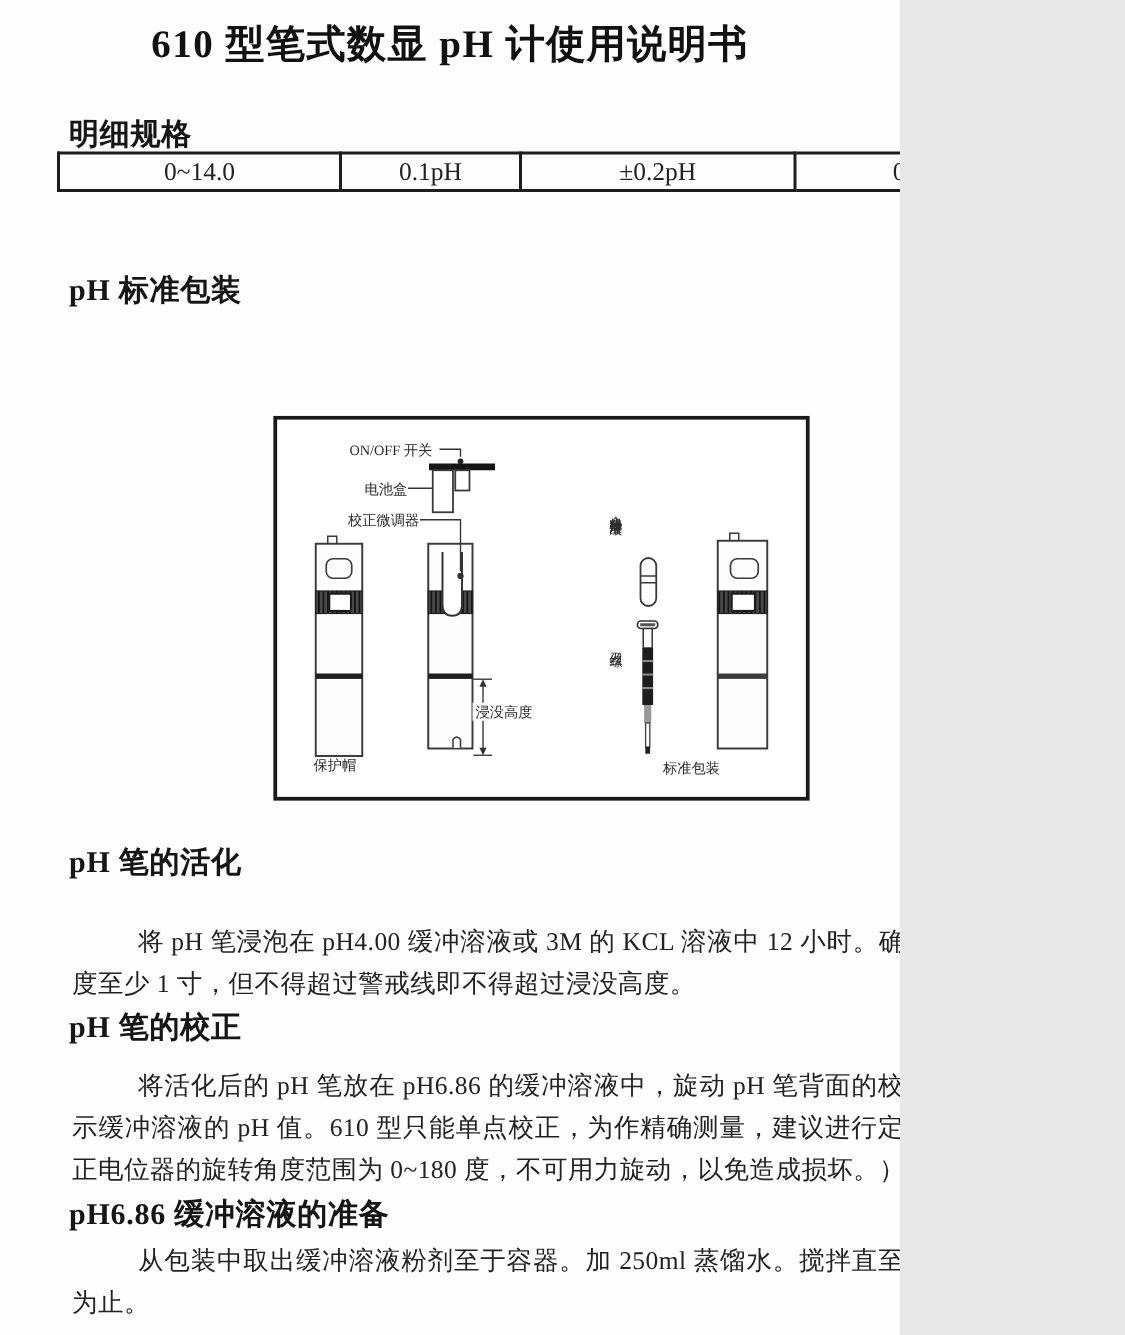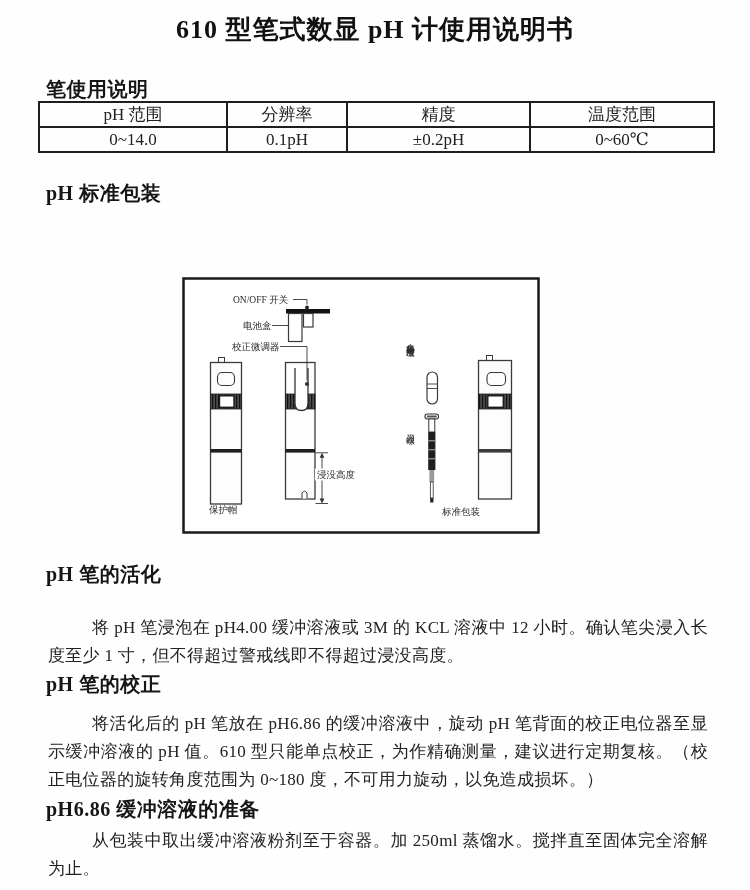--- a/index.html
+++ b/index.html
@@ -1,19 +1,19 @@
 <!DOCTYPE html>
 <html><head>
 <meta charset="utf-8">
 <style>
   * { margin: 0; padding: 0; box-sizing: border-box; }
   html, body { background: #e8e8e8; }
   .page {
     position: relative;
-    width: 750px;
+    width: 600px;
     height: 890px;
     background: #fefefe;
     font-family: "Liberation Serif", "DejaVu Serif", serif;
     color: #1c1c1c;
     overflow: hidden;
   }
   .abs { position: absolute; }
 
   .doc-title {
     left: 0; right: 0; top: 12px;
@@ -82,36 +82,30 @@
   .fig-label { font-size: 9.5px; }
   .fig-label-v { font-size: 8.5px; writing-mode: vertical-rl; text-orientation: upright; letter-spacing: -0.5px; }
 </style>
 </head>
 <body>
 
 <div class="page">
 
   <h1 class="abs doc-title">610 型笔式数显 pH 计使用说明书</h1>
 
-  <h2 class="abs h2 h2-spec">笔使用说明</h2>
+  <h2 class="abs h2 h2-spec">明细规格</h2>
 
   <table class="spec-table">
     <colgroup>
       <col style="width:188px">
         <col style="width:120px">
         <col style="width:183px">
         <col style="width:184px">
     </colgroup>
     <tbody>
-      <tr>
-        <td>pH 范围</td>
-        <td>分辨率</td>
-        <td>精度</td>
-        <td>温度范围</td>
-      </tr>
       <tr>
         <td>0~14.0</td>
         <td>0.1pH</td>
         <td>±0.2pH</td>
         <td>0~60℃</td>
       </tr>
     </tbody>
   </table>
 
   <h2 class="abs h2 h2-usage">pH 标准包装</h2>

